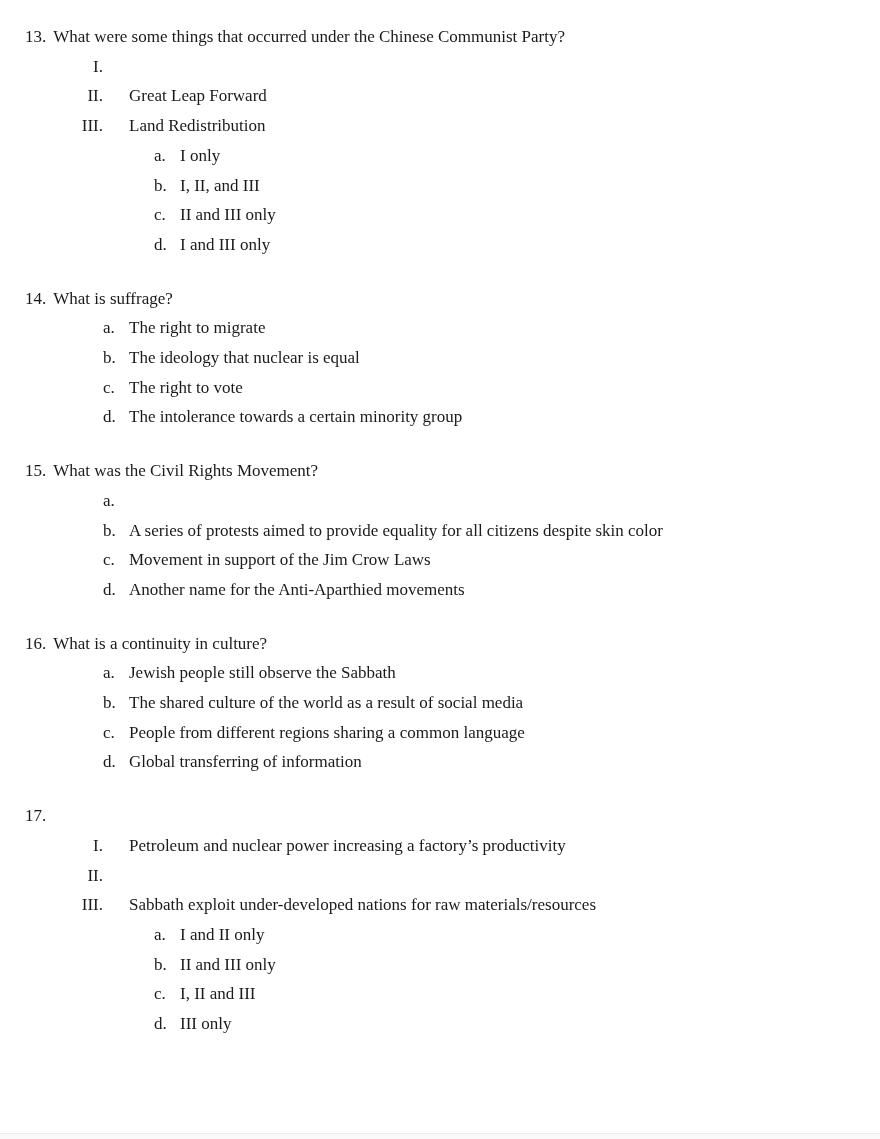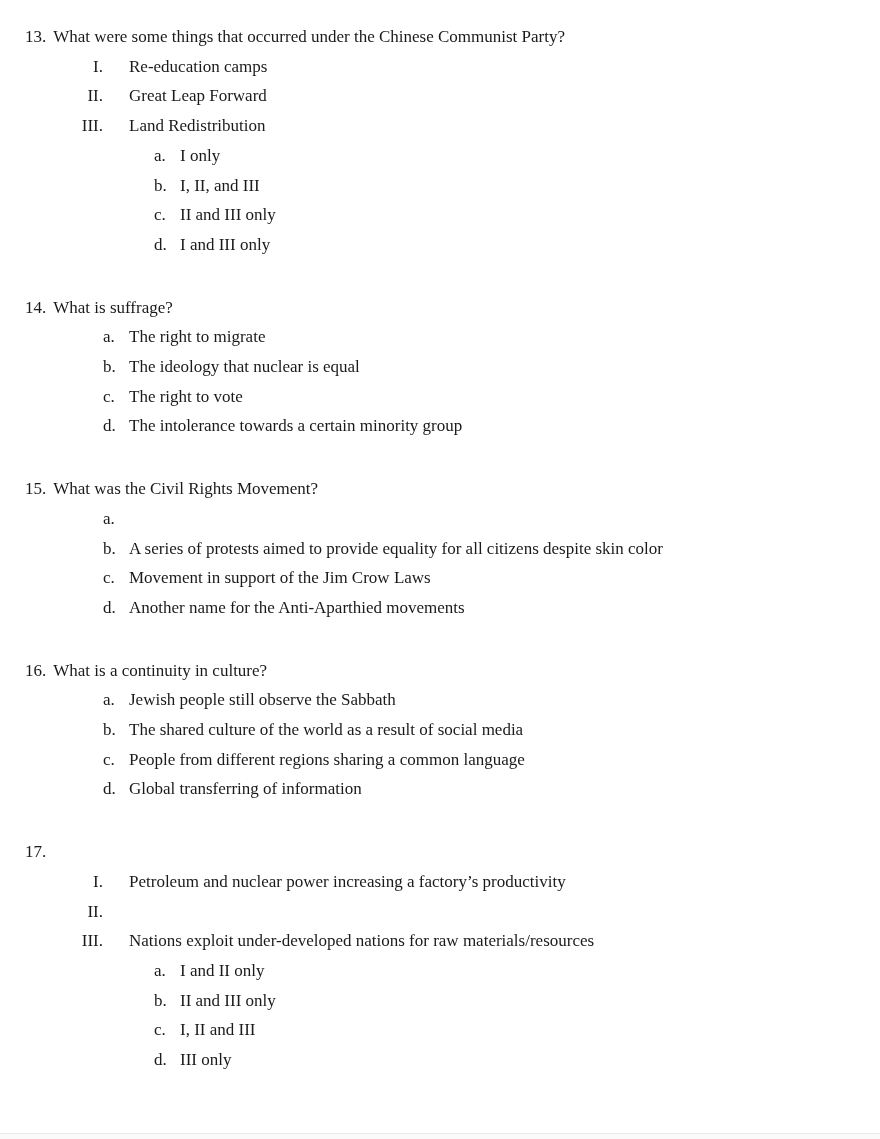--- a/index.html
+++ b/index.html
@@ -17,21 +17,21 @@
   }
   .doc {
     padding: 22px 20px 0 25px;
   }
   .line {
     display: flex;
     line-height: 29.7px;
     align-items: flex-end;
   }
   .question + .question {
-    margin-top: 33px; 
+    margin-top: 24px; 
   }
   .q-num {
     flex: none;
     margin-right: 7px;
     white-space: nowrap;
   }
   
   .m-roman {
     flex: none;
     width: 78px;
@@ -75,21 +75,20 @@
 
 <main class="doc">
 
   <section class="question">
     <div class="line">
       <span class="q-num">13.</span>
       <span class="q-text">What were some things that occurred under the Chinese Communist Party?</span>
     </div>
     <div class="line">
       <span class="m-roman">I.</span>
-      <span class="t-indent">Re-education camps</span>
     </div>
     <div class="line">
       <span class="m-roman">II.</span>
       <span class="t-indent">Great Leap Forward</span>
     </div>
     <div class="line">
       <span class="m-roman">III.</span>
       <span class="t-indent">Land Redistribution</span>
     </div>
     <div class="line">
@@ -184,21 +183,21 @@
     </div>
     <div class="line">
       <span class="m-roman">I.</span>
       <span class="t-indent">Petroleum and nuclear power increasing a factory’s productivity</span>
     </div>
     <div class="line">
       <span class="m-roman">II.</span>
     </div>
     <div class="line">
       <span class="m-roman">III.</span>
-      <span class="t-indent">Nations exploit under-developed nations for raw materials/resources</span>
+      <span class="t-indent">Sabbath exploit under-developed nations for raw materials/resources</span>
     </div>
     <div class="line">
       <span class="m-choice2">a.</span>
       <span class="t-choice">I and II only</span>
     </div>
     <div class="line">
       <span class="m-choice2">b.</span>
       <span class="t-choice">II and III only</span>
     </div>
     <div class="line">

